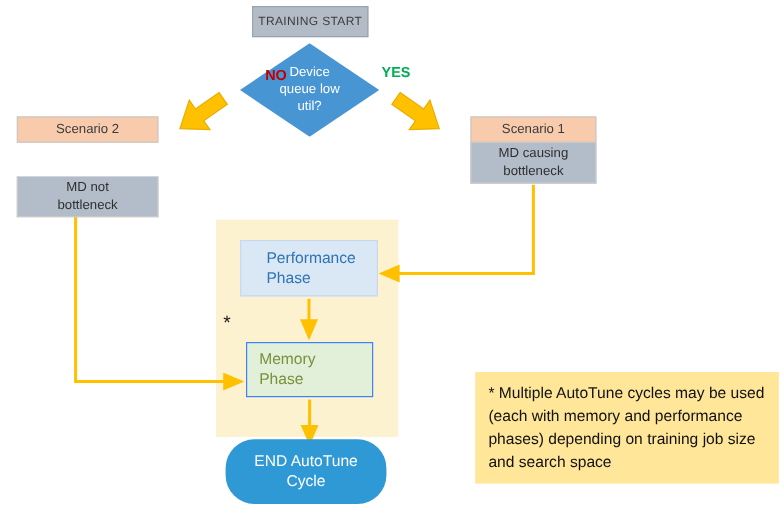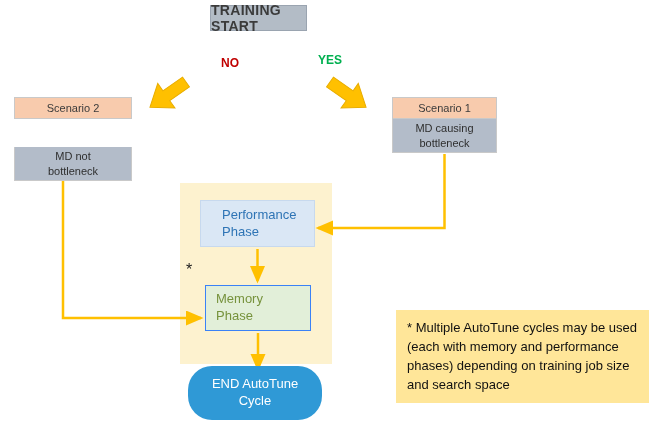--- a/index.html
+++ b/index.html
@@ -10,21 +10,21 @@
     font-family: "Liberation Sans", sans-serif;
     background: #ffffff;
     overflow: hidden;
   }
   .abs { position: absolute; box-sizing: border-box; }
 
   
   .start-node {
     left: 210px; top: 5px; width: 97px; height: 26px;
     background: #b3bcc6; border: 1px solid #9aa4b0;
-    color: #3b3b3b; font-size: 14px; font-weight: bold;
+    color: #3b3b3b; font-size: 10px; font-weight: normal;
     display: flex; align-items: center; justify-content: center;
     letter-spacing: 0.3px; z-index: 3;
   }
 
   
   .diamond-wrap { left: 200px; top: 36px; width: 116px; height: 78px; z-index: 3; }
   .diamond-wrap svg { position: absolute; left: 0; top: 0; }
   .diamond-label {
     position: absolute; left: 50%; top: 50%; transform: translate(-50%, -50%);
     width: 64px; text-align: center; color: #ffffff; font-size: 11px; line-height: 1.25;
@@ -111,20 +111,26 @@
 
     <path d="M258,333 L258,369" fill="none" stroke="#FFC000" stroke-width="2.5" marker-end="url(#ah)"></path>
 
     <polygon points="0,-6 24,-6 24,-15 44,0 24,15 24,6 0,6" fill="#FFC000" stroke="#e8ad00" stroke-width="1" transform="translate(186,82) rotate(145)"></polygon>
 
     <polygon points="0,-6 24,-6 24,-15 44,0 24,15 24,6 0,6" fill="#FFC000" stroke="#e8ad00" stroke-width="1" transform="translate(330,82) rotate(35)"></polygon>
   </svg>
 
   <div class="abs start-node">TRAINING START</div>
 
+  <div class="abs diamond-wrap">
+    <svg width="116" height="78" viewBox="0 0 116 78">
+      <polygon points="58,0 116,39 58,78 0,39" fill="#4795d2"></polygon>
+    </svg>
+    <div class="diamond-label">Device queue low util?</div>
+  </div>
 
   <span class="abs branch-label no-label">NO</span>
   <span class="abs branch-label yes-label">YES</span>
 
   <div class="abs scenario scenario2">
     <div class="hdr">Scenario 2</div>
     <div class="bdy">
       <span>MD not bottleneck</span>
     </div>
   </div>

